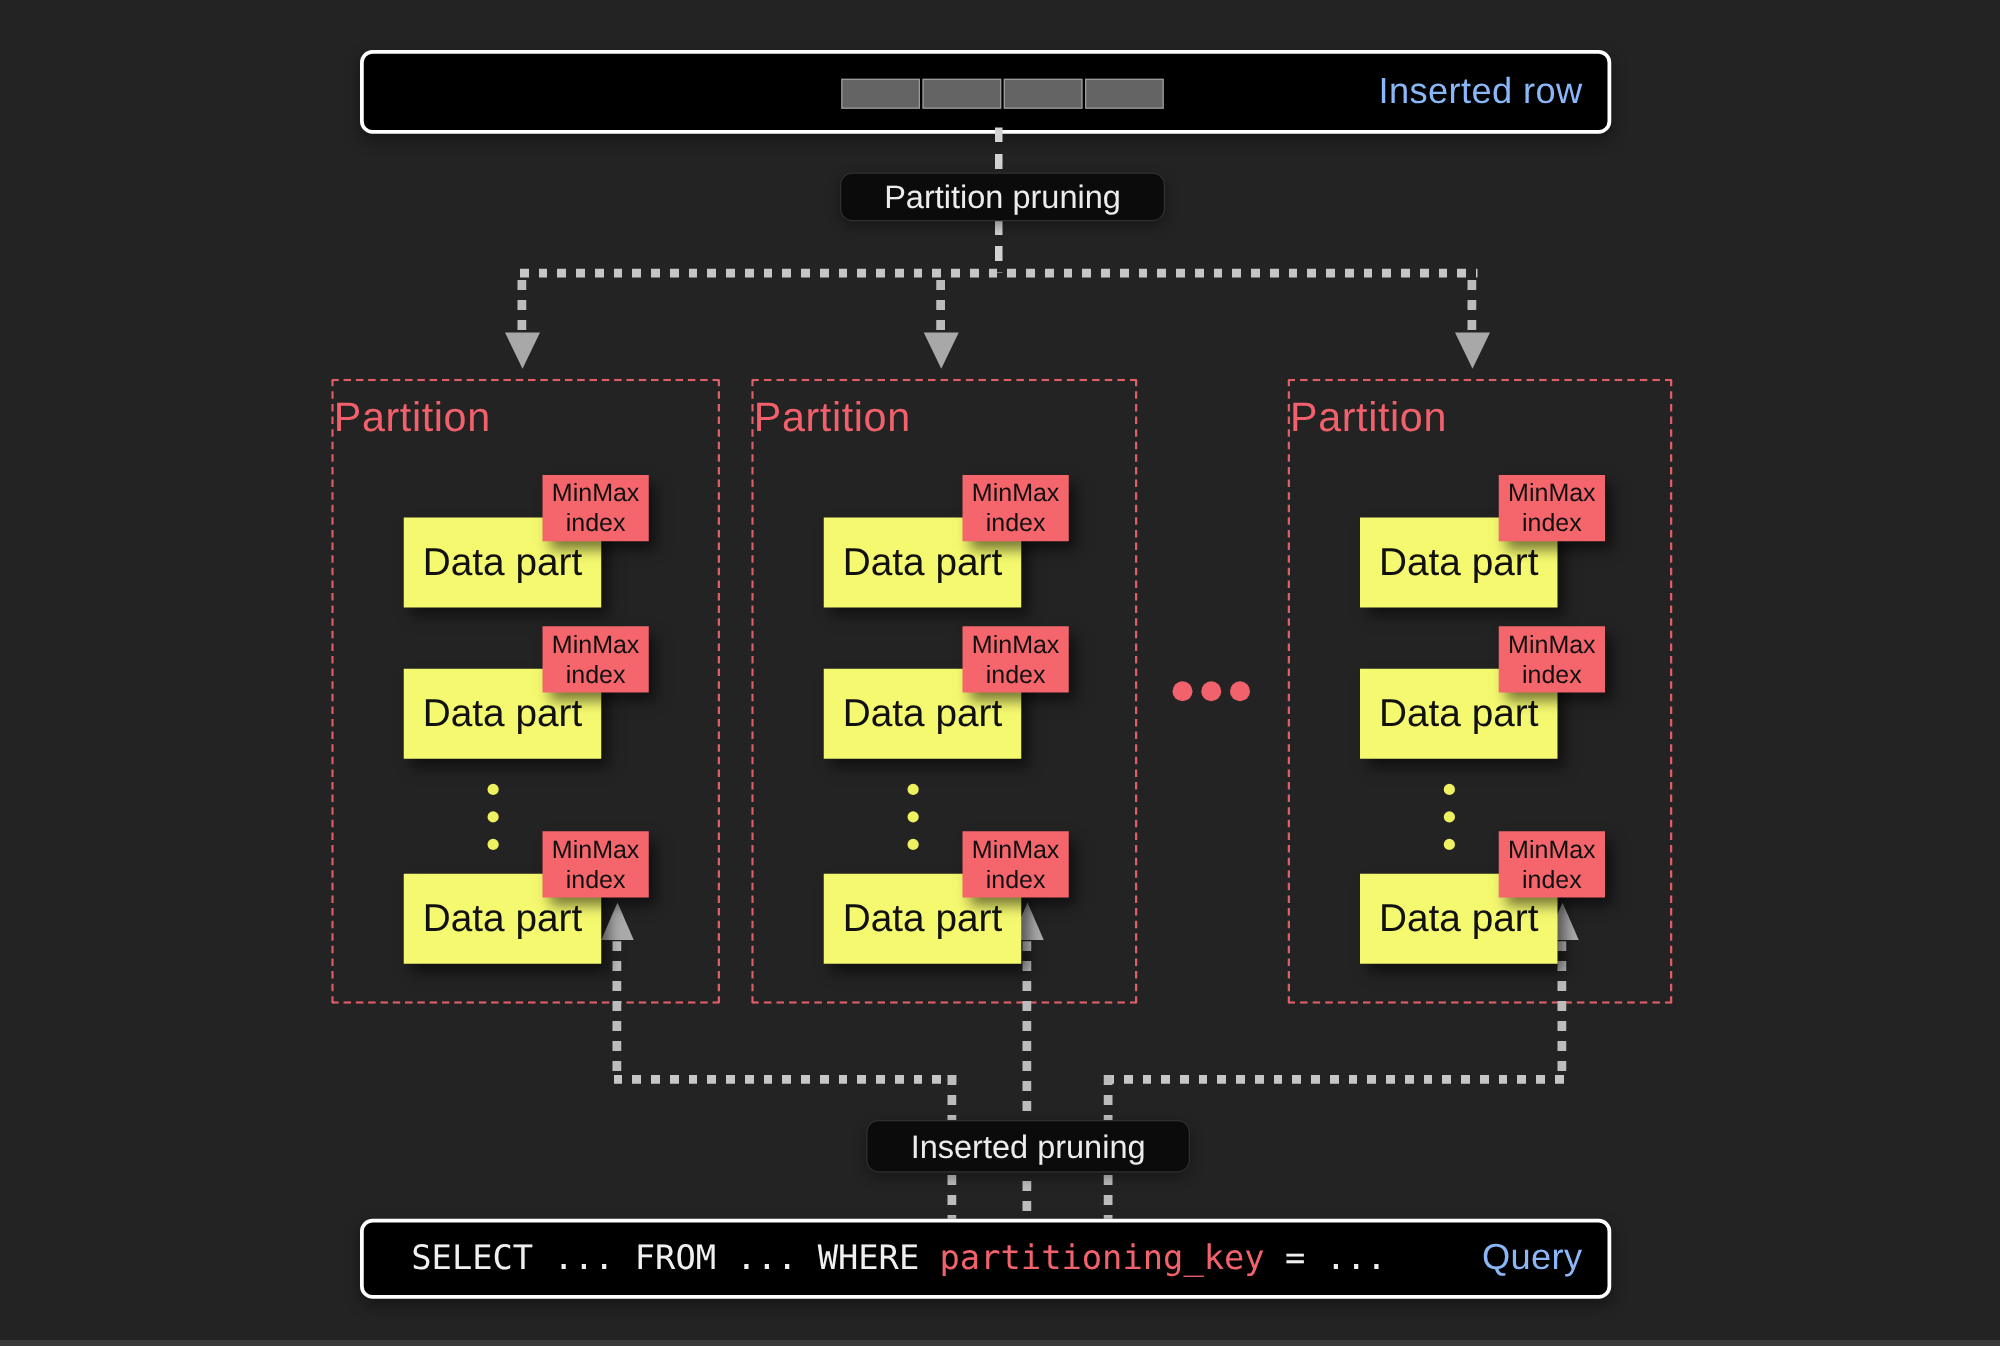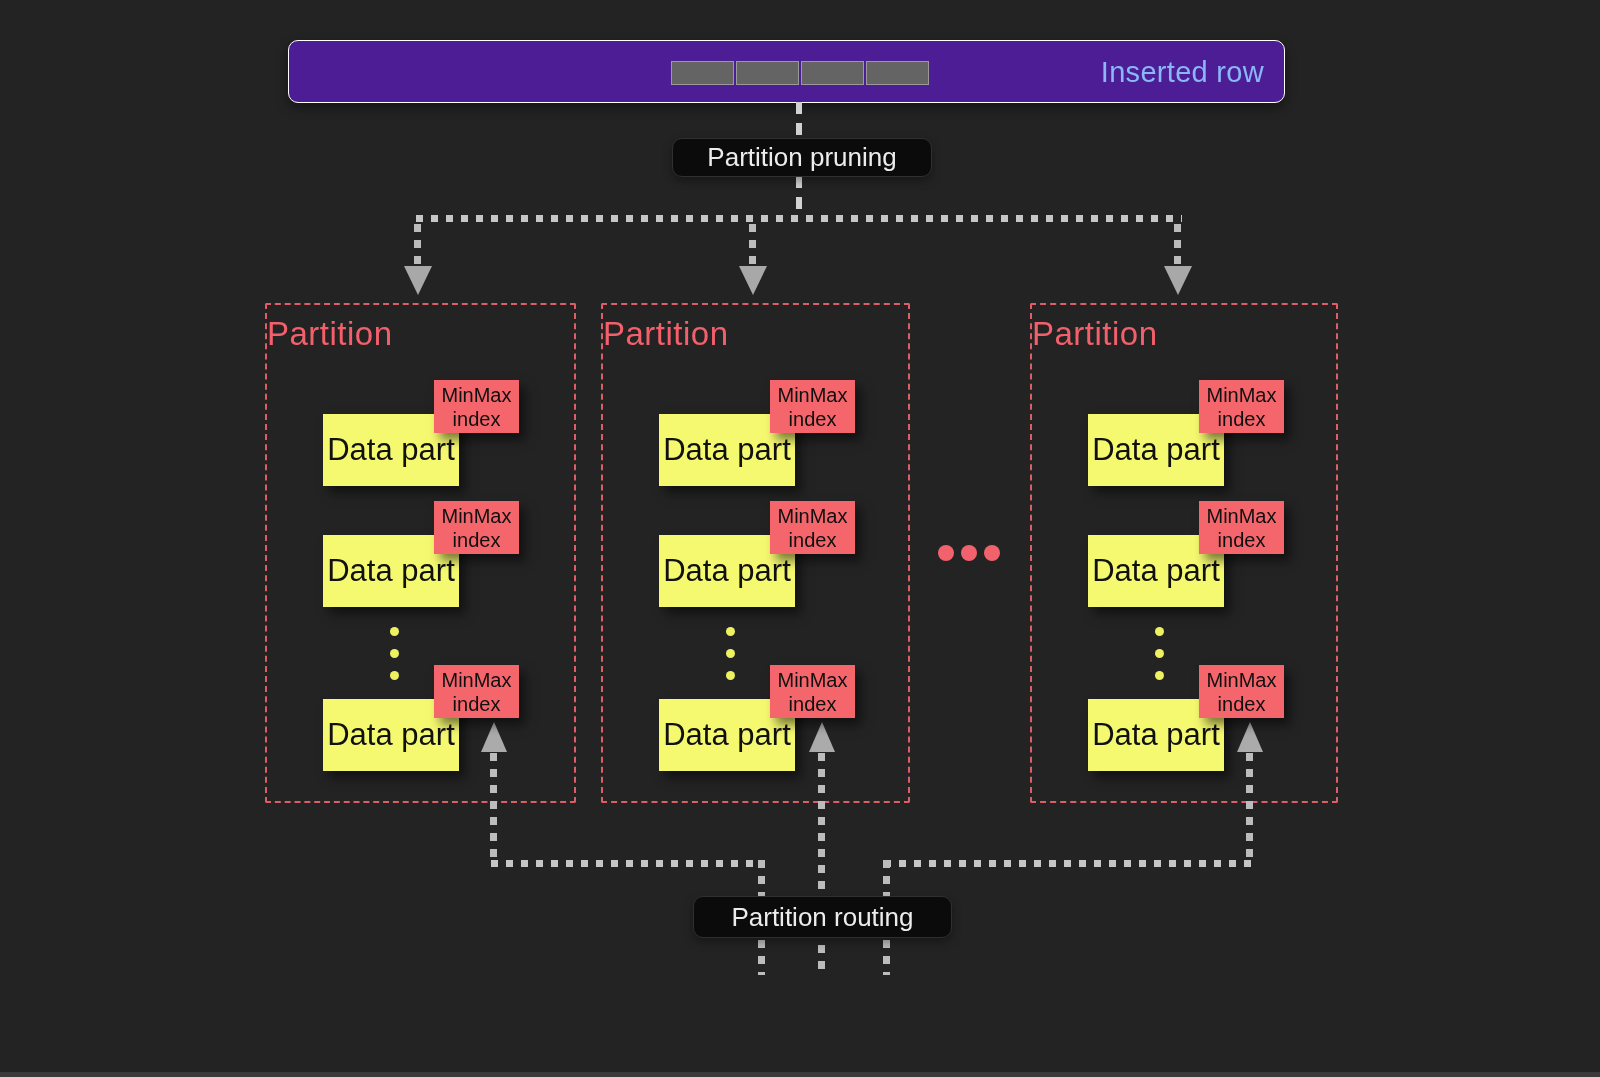--- a/index.html
+++ b/index.html
@@ -1,20 +1,20 @@
 <!DOCTYPE html>
 <html><head>
 <meta charset="utf-8">
 <style>
   html,body{margin:0;padding:0;background:#232323;}
   .canvas{position:relative;width:1600px;height:1077px;background:#232323;overflow:hidden;
           font-family:"Liberation Sans",sans-serif;}
 
   
-  .bar{position:absolute;background:#4c1d95;border:1px solid #ffffff;border-radius:10px;
+  .bar{position:absolute;background:#000000;border:3px solid #ffffff;border-radius:10px;
        box-shadow:0 5px 12px rgba(0,0,0,.4);}
   .bar-label-blue{position:absolute;right:20px;top:50%;transform:translateY(-50%);
        color:#8ab7f8;font-size:29px;letter-spacing:.3px;}
 
   
   .cells{position:absolute;display:flex;gap:2px;}
   .cell{width:63px;height:24px;background:#646464;border:1px solid #9a9a9a;box-sizing:border-box;}
 
   
   .tag-label{position:absolute;background:#0b0b0b;border:1px solid #303030;border-radius:10px;
@@ -33,21 +33,21 @@
        border-top:29px solid #a8a8a8;}
   .arrow-up{position:absolute;width:0;height:0;
        border-left:13px solid transparent;border-right:13px solid transparent;
        border-bottom:30px solid #ababab;}
 
   
   .partition{position:absolute;top:303px;height:496px;border:2px dashed #dd5e66;border-radius:2px;}
   .partition-title{position:absolute;top:10px;left:0;width:100%;text-align:left;
        color:#f2606b;font-size:33px;font-weight:500;letter-spacing:.5px;}
 
-  .datapart{position:absolute;left:56px;width:136px;height:72px;background:#f5f96f;
+  .datapart{position:absolute;left:56px;width:158px;height:72px;background:#f5f96f;
        color:#111;font-size:31px;text-align:center;line-height:72px;z-index:2;
        box-shadow:6px 7px 10px rgba(0,0,0,.5);}
   .minmax{position:absolute;left:167px;width:85px;height:53px;background:#f4656c;
        color:#101010;font-size:20px;text-align:center;line-height:24px;padding-top:3px;
        box-sizing:border-box;z-index:3;box-shadow:6px 7px 10px rgba(0,0,0,.5);}
 
   .ydots{position:absolute;left:123px;top:322px;display:flex;flex-direction:column;gap:13px;z-index:1;}
   .ydot{width:9px;height:9px;border-radius:50%;background:#eef160;}
 
   .ellipsis{position:absolute;left:938px;top:545px;display:flex;gap:7px;z-index:1;}
@@ -173,17 +173,21 @@
   <div class="vdots" style="left:758px;top:860px;height:115px;"></div>
 
   <div class="arrow-up" style="left:809px;top:722px;"></div>
   <div class="vdots" style="left:818px;top:753px;height:222px;"></div>
 
   <div class="arrow-up" style="left:1237px;top:722px;"></div>
   <div class="vdots" style="left:1246px;top:753px;height:110px;"></div>
   <div class="hdots" style="left:884px;top:860px;width:370px;"></div>
   <div class="vdots" style="left:883px;top:860px;height:115px;"></div>
 
-  <div class="tag-label" style="left:693px;top:896px;width:257px;height:40px;line-height:40px;">Partition routing</div>
+  <div class="tag-label" style="left:693px;top:896px;width:257px;height:40px;line-height:40px;">Inserted pruning</div>
 
+  <div class="bar" style="left:288px;top:975px;width:995px;height:58px;">
+    <div class="sql"><span>SELECT ... FROM ... WHERE </span><span class="key">partitioning_key</span><span> = ...</span></div>
+    <div class="bar-label-blue">Query</div>
+  </div>
 
   <div class="bottom-strip"></div>
 </div>
 
 </body></html>

